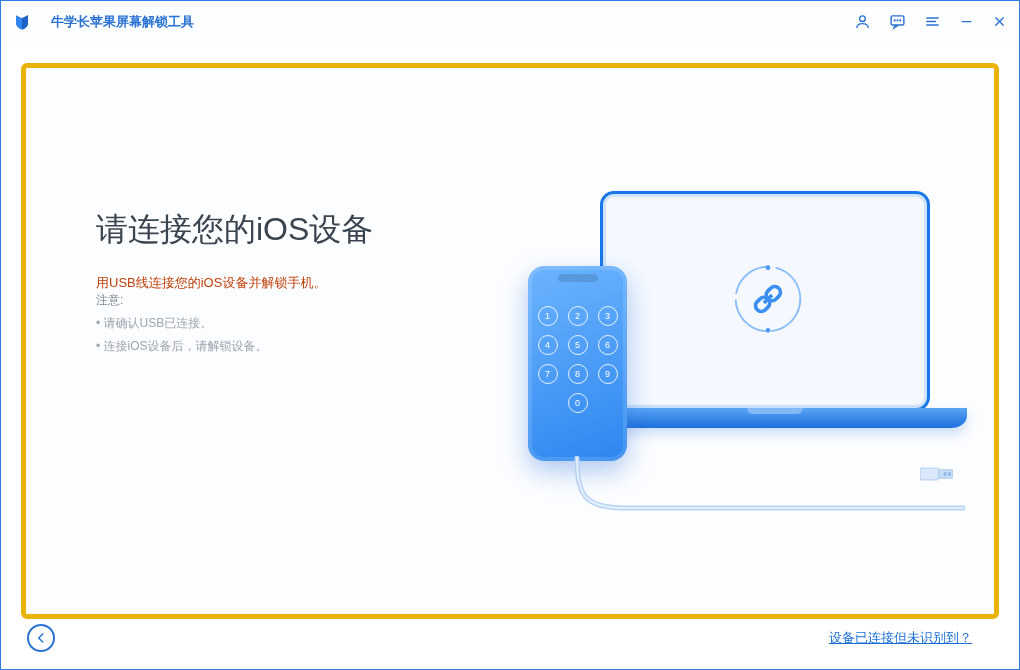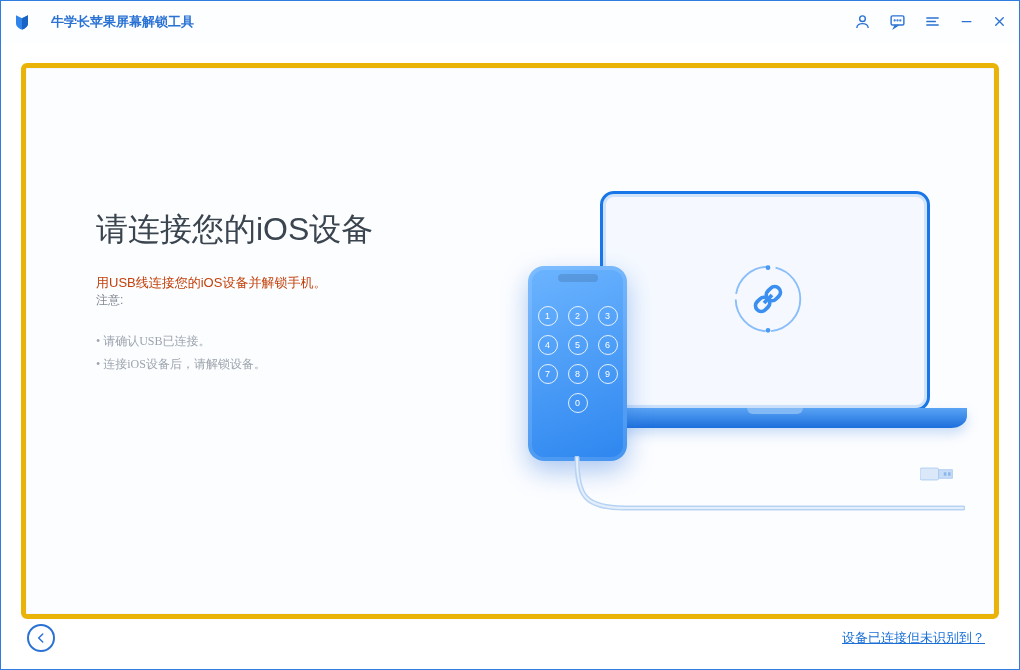--- a/index.html
+++ b/index.html
@@ -79,27 +79,26 @@
       margin-bottom: 22px;
       font-weight: 400;
     }
     .subtext {
       font-size: 13px;
       color: #c2410c;
     }
     .note-title {
       font-size: 12px;
       color: #828a93;
-      margin-bottom: 21px;
+      margin-bottom: 3px;
     }
     .note-item {
       font-size: 12px;
       color: #9ca4ad;
       line-height: 1.9;
-      font-family: Liberation Serif, serif;
     }
     .right-col {
       flex: 1;
       position: relative;
       display: flex;
       align-items: center;
       justify-content: center;
     }
     .illustration {
       position: relative;
@@ -220,21 +219,21 @@
       justify-content: center;
       color: #2a72d4;
       cursor: pointer;
     }
     .footer-link {
       margin-left: auto;
       font-size: 13px;
       color: #1a6fd6;
       text-decoration: underline;
       cursor: pointer;
-      margin-right: 8px;
+      margin-right: 21px;
     }
   </style>
 </head>
 <body>
 
 <div class="window">
 
   <div class="titlebar">
     <div class="titlebar-left">
       <span class="app-icon">

